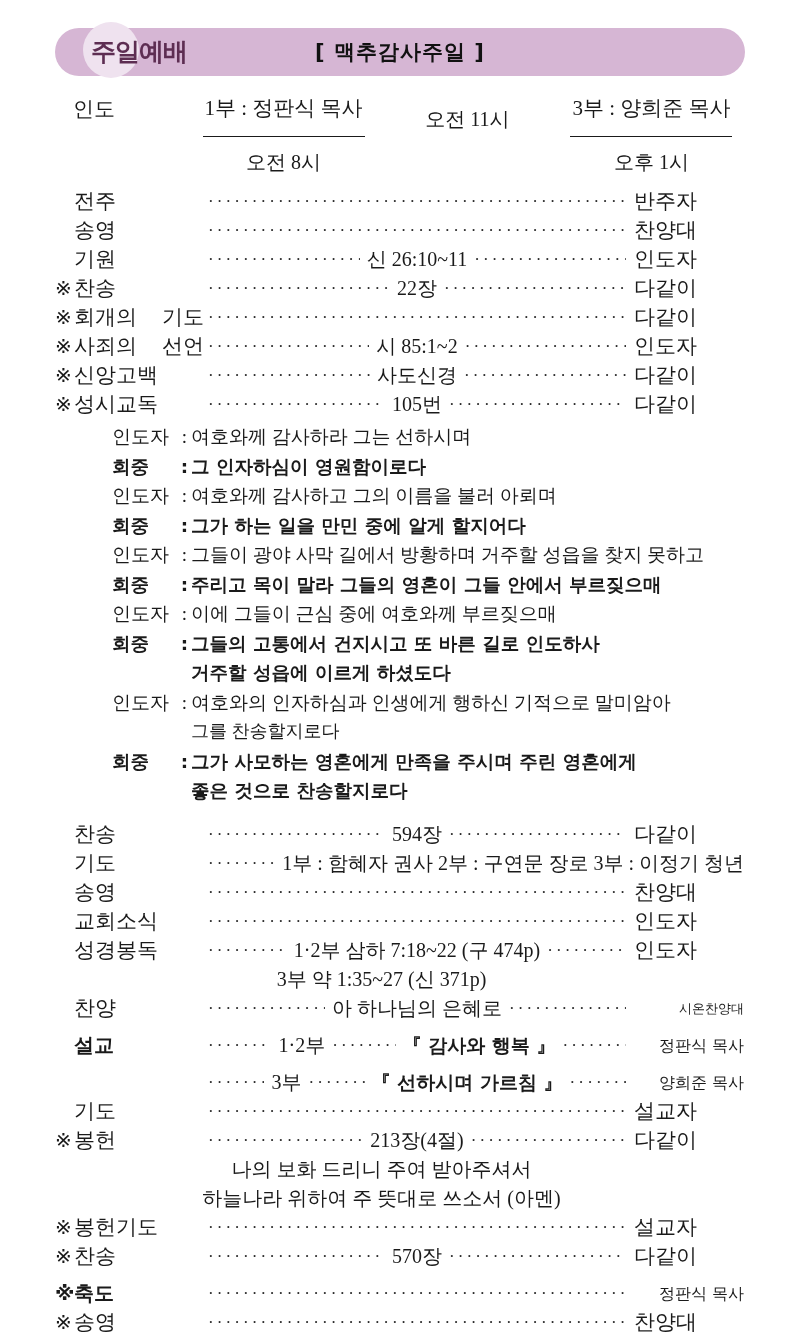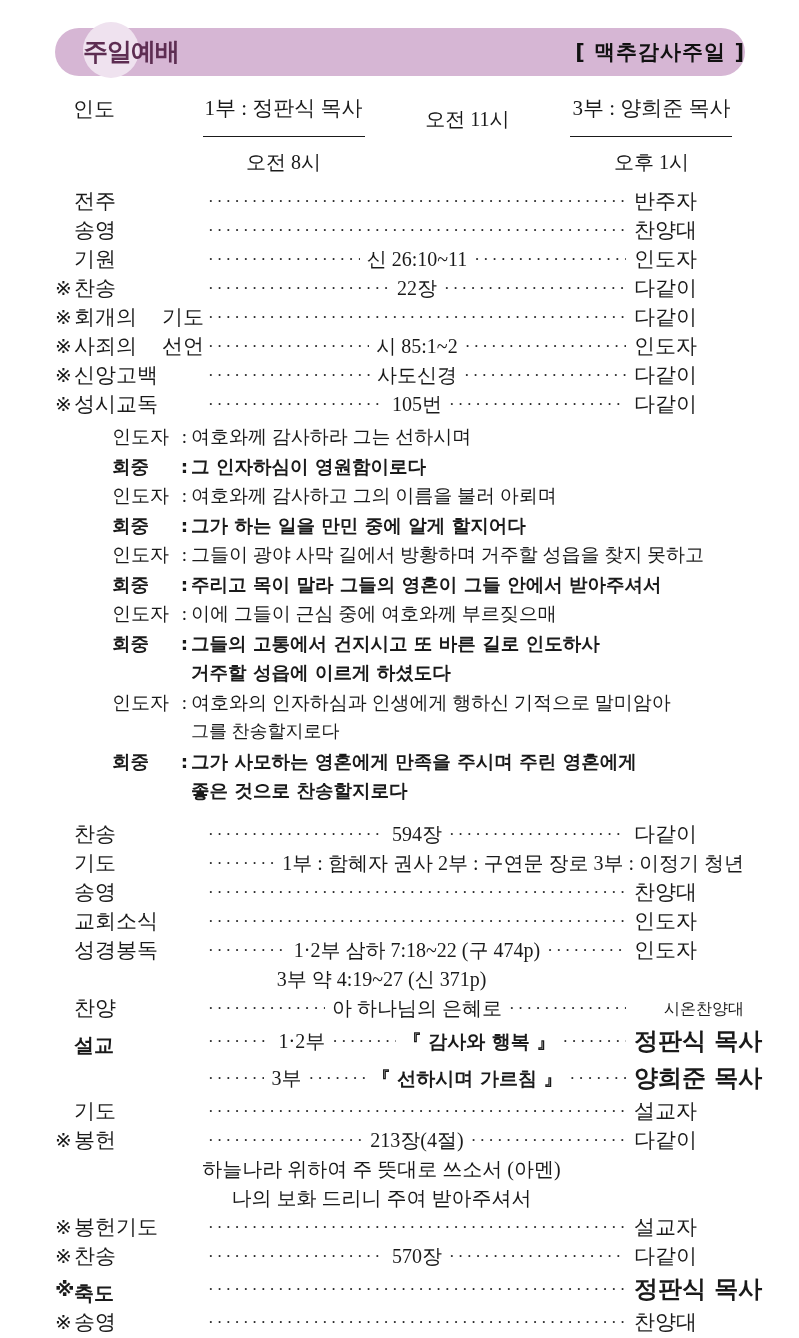--- a/index.html
+++ b/index.html
@@ -43,36 +43,36 @@
     position: absolute;
     left: 28px;
     top: -6px;
     width: 56px;
     height: 56px;
     border-radius: 50%;
     background: #efe2ef;
   }
   .banner-logo {
     position: absolute;
-    left: 28px;
+    left: 36px;
     top: 7px;
     font-family: "DejaVu Sans", sans-serif;
     font-size: 25px;
     font-weight: bold;
     letter-spacing: -1px;
     color: #5d2d52;
     line-height: 34px;
     white-space: nowrap;
   }
   .banner-title {
     position: absolute;
     left: 0;
     top: 9px;
     width: 690px;
-    text-align: right;
+    text-align: center;
     font-family: "DejaVu Sans", sans-serif;
     font-size: 21px;
     font-weight: bold;
     letter-spacing: 1px;
     color: #111111;
     line-height: 30px;
   }
 
   
   .service-head {
@@ -113,21 +113,21 @@
     margin-top: 11px;
     white-space: nowrap;
   }
 
   
   .order {
     margin: 11px 55px 0 55px;
   }
   .row {
     display: flex;
-    align-items: center;
+    align-items: flex-end;
     min-height: 29px;
     line-height: 29px;
   }
   .mark {
     width: 19px;
     flex: 0 0 19px;
     font-size: 20px;
     font-family: "DejaVu Sans", sans-serif;
     text-align: left;
     line-height: 29px;
@@ -173,28 +173,28 @@
     font-size: 21px;
     line-height: 29px;
     text-align: justify;
     text-align-last: justify;
     padding-left: 8px;
     white-space: nowrap;
   }
   .who.plain {
     text-align: right;
     text-align-last: right;
-    font-size: 16px;
+    font-size: 13px;
   }
   .who.bold {
     text-align: right;
     text-align-last: right;
-    font-weight: bold;
+    font-weight: normal;
     font-family: "DejaVu Sans", sans-serif;
-    font-size: 24px;
+    font-size: 16px;
   }
   .row.full .mid { padding-right: 0; }
 
   
   .subline {
     text-align: center;
     font-size: 20px;
     line-height: 29px;
     padding-right: 36px;
   }
@@ -376,21 +376,21 @@
 
     <div class="rd-line">
       <span class="rd-spk">인도자</span>
       <span class="rd-colon">:</span>
       <span class="rd-txt">그들이 광야 사막 길에서 방황하며 거주할 성읍을 찾지 못하고</span>
     </div>
 
     <div class="rd-line cong">
       <span class="rd-spk">회중</span>
       <span class="rd-colon">:</span>
-      <span class="rd-txt">주리고 목이 말라 그들의 영혼이 그들 안에서 받아주셔서</span>
+      <span class="rd-txt">주리고 목이 말라 그들의 영혼이 그들 안에서 부르짖으매</span>
     </div>
 
     <div class="rd-line">
       <span class="rd-spk">인도자</span>
       <span class="rd-colon">:</span>
       <span class="rd-txt">이에 그들이 근심 중에 여호와께 부르짖으매</span>
     </div>
 
     <div class="rd-line cong">
       <span class="rd-spk">회중</span>
@@ -453,21 +453,21 @@
 
     <div class="row">
       <span class="mark"></span>
       <span class="label">성경봉독</span>
       <span class="lead"></span>
       <span class="mid">1·2부 삼하 7:18~22 (구 474p)</span>
       <span class="lead"></span>
       <span class="who">인도자</span>
     </div>
 
-    <div class="subline">3부   약 4:19~27 (신 371p)</div>
+    <div class="subline">3부   약 1:35~27 (신 371p)</div>
 
     <div class="row">
       <span class="mark"></span>
       <span class="label">찬양</span>
       <span class="lead"></span>
       <span class="mid">아 하나님의 은혜로</span>
       <span class="lead"></span>
       <span class="who plain">시온찬양대</span>
     </div>
 
@@ -504,22 +504,22 @@
 
     <div class="row">
       <span class="mark">※</span>
       <span class="label">봉헌</span>
       <span class="lead"></span>
       <span class="mid">213장(4절)</span>
       <span class="lead"></span>
       <span class="who">다같이</span>
     </div>
 
+    <div class="subline">나의 보화 드리니 주여 받아주셔서</div>
     <div class="subline">하늘나라 위하여 주 뜻대로 쓰소서 (아멘)</div>
-    <div class="subline">나의 보화 드리니 주여 받아주셔서</div>
 
     <div class="row">
       <span class="mark">※</span>
       <span class="label">봉헌기도</span>
       <span class="lead"></span>
       <span class="mid" style="padding: 0px;"></span>
 
       <span class="who">설교자</span>
     </div>
 

